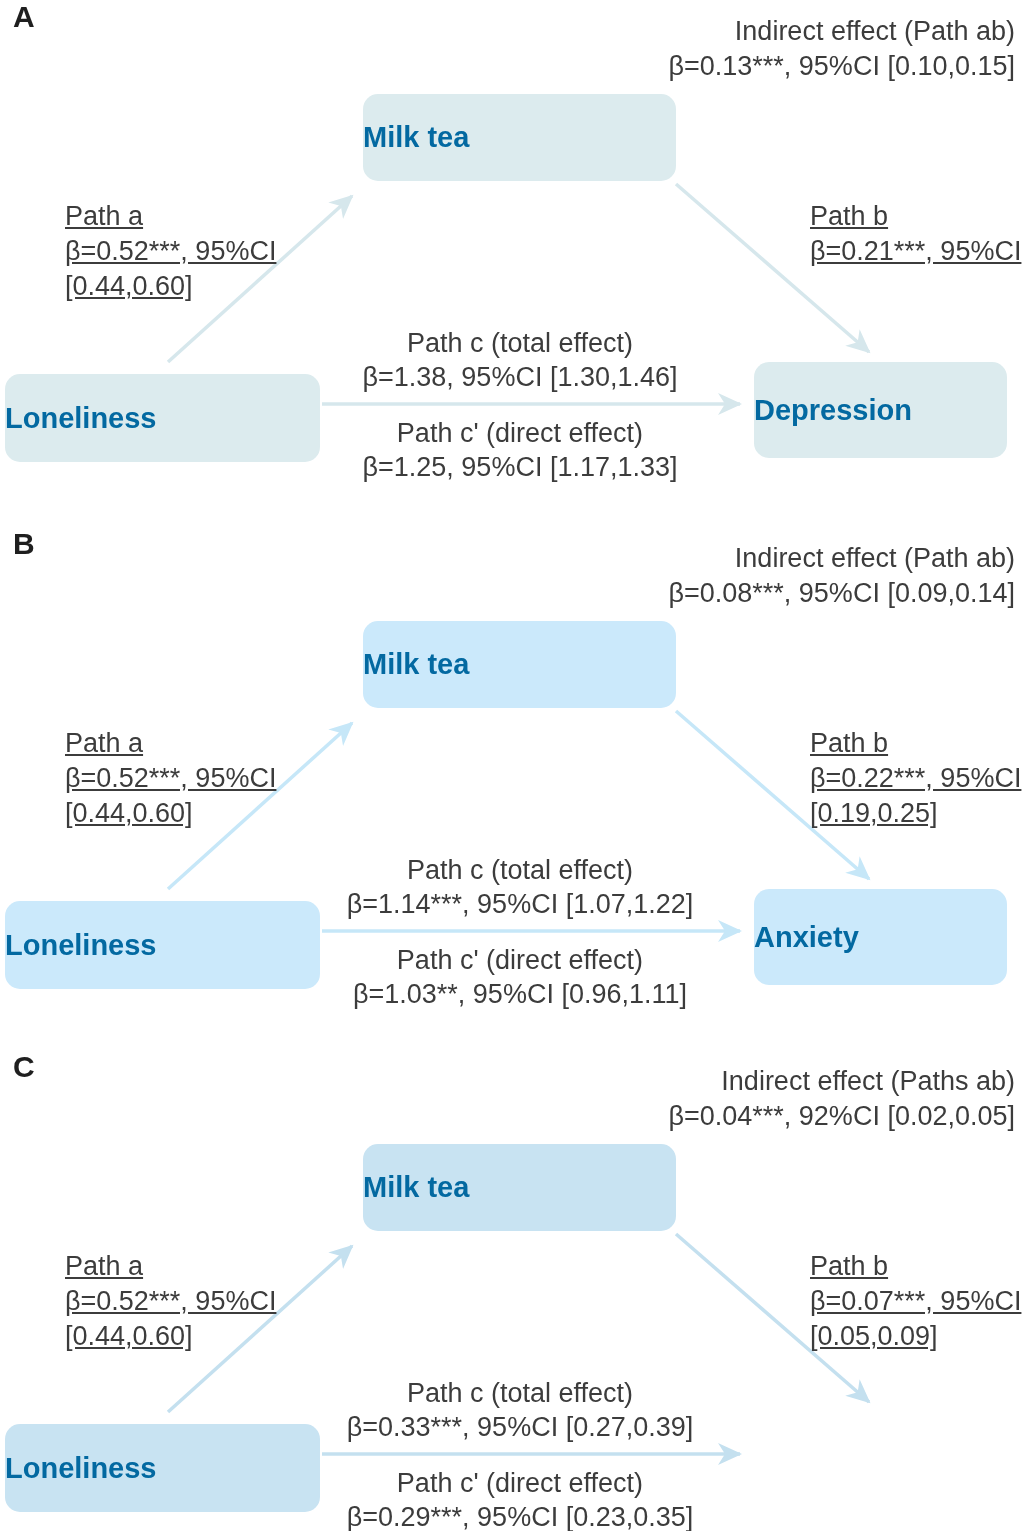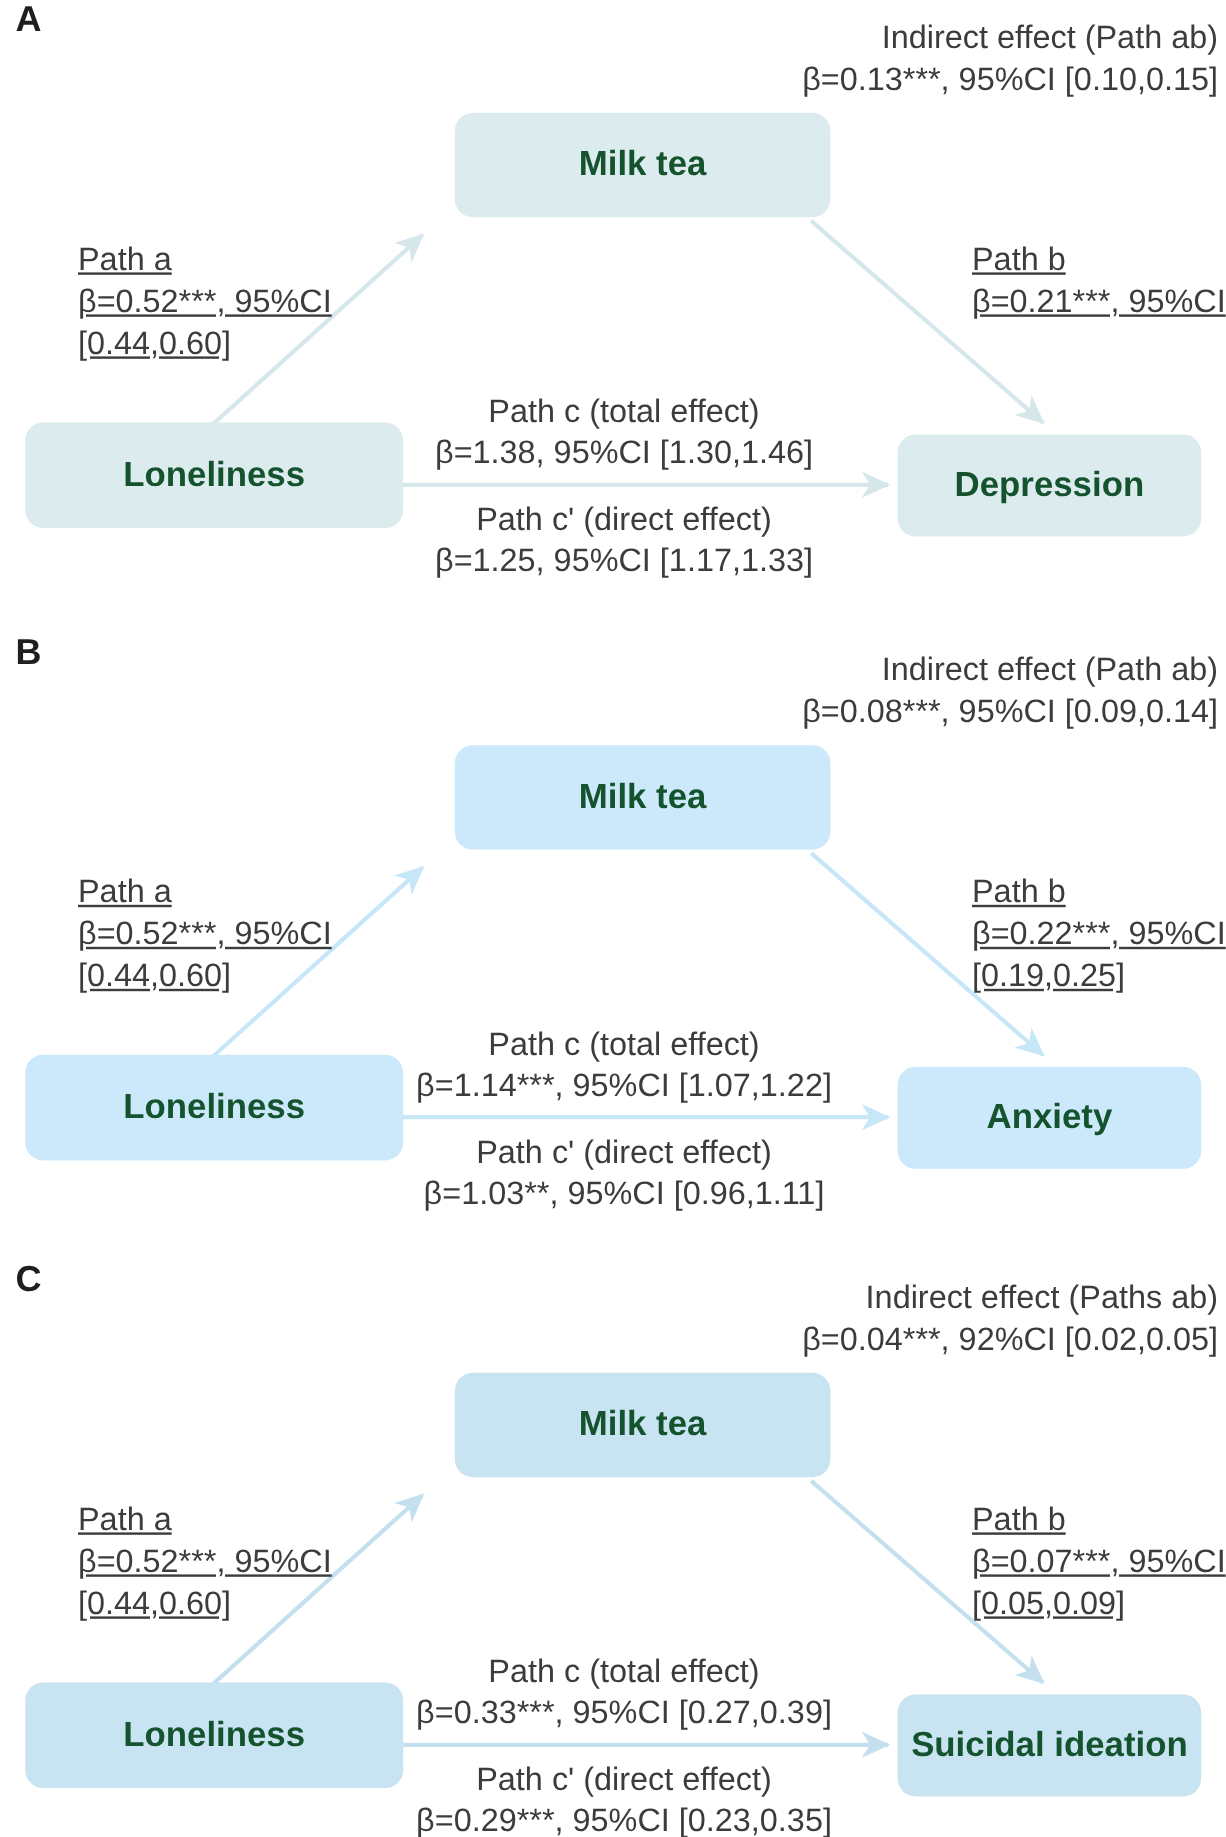--- a/index.html
+++ b/index.html
@@ -22,26 +22,26 @@
     text-align: right;
     font-size: 27px; line-height: 35px; color: #3c3c3c;
   }
   .arrows { position: absolute; left: 0; top: 0; width: 1022px; height: 523px; }
   .arrows line { stroke: var(--arrow); stroke-width: 3.5px; }
   .arrows marker path { fill: var(--arrow); }
   .node {
     position: absolute;
     background: var(--box);
     border-radius: 15px;
-    display: flex; align-items: center; justify-content: center;
-    font-size: 29px; font-weight: bold; color: #14532d; margin-left: 16px;
+    display: flex; align-items: center; 
+    font-size: 29px; font-weight: bold; color: #0369a1;
   }
   .node-mediator  { left: 363px; top: 94px;  width: 313px; height: 87px; }
-  .node-predictor { left: 5px;   top: 352px; width: 315px; height: 88px; }
-  .node-outcome   { left: 732px; top: 362px; width: 253px; height: 85px; }
+  .node-predictor { left: 5px;   top: 374px; width: 315px; height: 88px; }
+  .node-outcome   { left: 754px; top: 362px; width: 253px; height: 96px; }
   .side-label {
     position: absolute;
     font-size: 27px; line-height: 35px; color: #3c3c3c;
     white-space: nowrap;
     text-decoration: underline;
   }
   .label-path-a { left: 65px;  top: 199px; }
   .label-path-b { left: 810px; top: 199px; }
   .center-label {
     position: absolute; left: 0; width: 1040px;
@@ -158,23 +158,20 @@
   <div class="indirect-caption">
     <div>Indirect effect (Paths ab)</div>
     <div>β=0.04***, 92%CI [0.02,0.05]</div>
   </div>
   <div class="node node-mediator">
     <span>Milk tea</span>
   </div>
   <div class="node node-predictor">
     <span>Loneliness</span>
   </div>
-  <div class="node node-outcome">
-    <span>Suicidal ideation</span>
-  </div>
   <div class="side-label label-path-a">
     <div>Path a</div>
     <div>β=0.52***, 95%CI</div>
     <div>[0.44,0.60]</div>
   </div>
   <div class="side-label label-path-b">
     <div>Path b</div>
     <div>β=0.07***, 95%CI</div>
     <div>[0.05,0.09]</div>
   </div>

